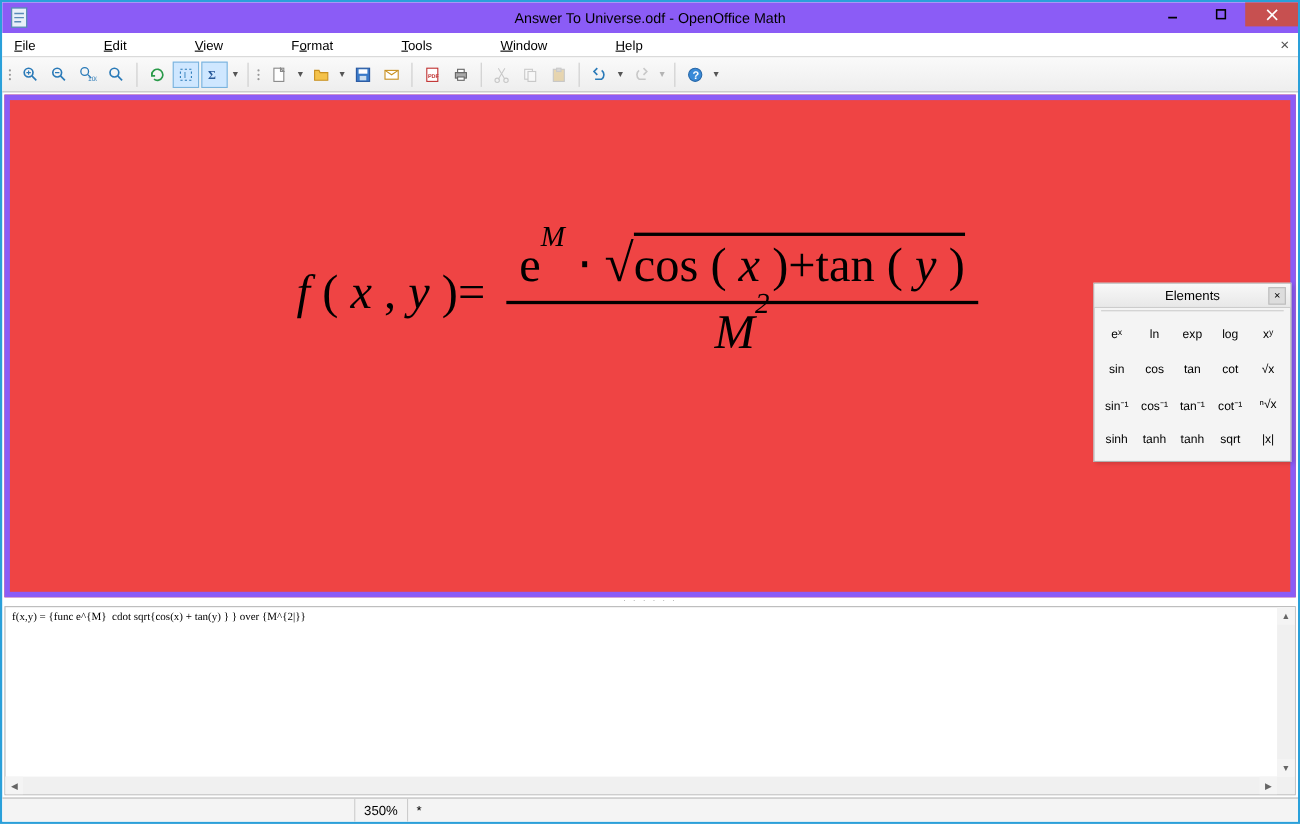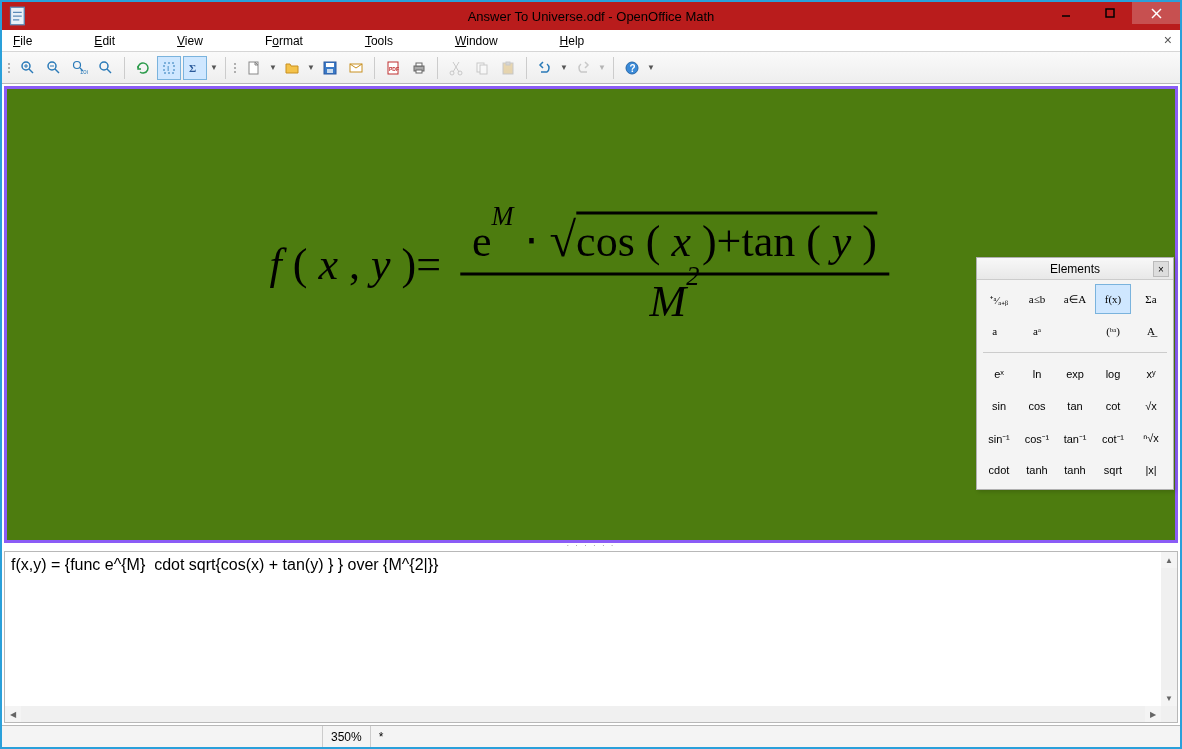--- a/index.html
+++ b/index.html
@@ -1,19 +1,19 @@
 <!DOCTYPE html>
 <html><head>
 <meta charset="utf-8">
 <style>
   * { box-sizing: border-box; margin: 0; padding: 0; }
   body { font-family: "Segoe UI", Tahoma, sans-serif; font-size: 12px; background: #fff; width: 1182px; height: 749px; overflow: hidden; border: 2px solid #2aa0da; }
   
   
-  .titlebar { height: 28px; background: #b91c1c; display: flex; align-items: center; position: relative; }
+  .titlebar { height: 28px; background: #8b5cf6; display: flex; align-items: center; position: relative; }
   .titlebar .app-icon { width: 20px; height: 20px; margin-left: 6px; display: flex; align-items: center; justify-content: center; }
   .titlebar .title { position: absolute; left: 0; right: 0; text-align: center; font-size: 13px; color: #000; pointer-events: none; }
   .win-controls { margin-left: auto; display: flex; height: 100%; }
   .win-btn { width: 44px; height: 22px; display: flex; align-items: center; justify-content: center; font-size: 11px; cursor: default; }
   .win-btn.close { background: #c75050; color: #fff; width: 48px; }
   .win-btn.min, .win-btn.max { color: #000; }
   
   
   .menubar { height: 22px; background: #fff; border-bottom: 1px solid #d6d6d6; display: flex; align-items: center; padding: 0 4px; position: relative; gap: 48px; }
   .menubar .menu-item { padding: 2px 7px; cursor: default; }
@@ -25,46 +25,46 @@
   .tbtn { width: 24px; height: 24px; display: flex; align-items: center; justify-content: center; border: 1px solid transparent; cursor: default; }
   .tbtn.active { border: 1px solid #7ab3dd; background: #cfe7ff; }
   .tbtn svg { width: 16px; height: 16px; }
   .tsep { width: 1px; height: 22px; background: #ccc; margin: 0 4px; }
   .tdrop { width: 10px; height: 24px; display: flex; align-items: center; justify-content: center; color: #555; font-size: 8px; cursor: default; }
   .tgrip { width: 6px; display: flex; flex-direction: column; gap: 2px; margin-right: 2px; }
   .tgrip span { width: 2px; height: 2px; background: #999; border-radius: 50%; margin-left: 2px; }
   
   
   .main-wrap { position: relative; height: calc(749px - 28px - 22px - 32px - 22px - 4px); }
-  .formula-view { position: absolute; top: 0; left: 0; right: 0; bottom: 180px; background: #4d7c0f; border: 3px solid #8b5cf6; margin: 2px; overflow: hidden; }
+  .formula-view { position: absolute; top: 0; left: 0; right: 0; bottom: 180px; background: #ef4444; border: 5px solid #8b5cf6; margin: 2px; overflow: hidden; }
   .formula-display { position: absolute; top: 40%; left: 49%; transform: translate(-50%,-50%); font-family: "Times New Roman", serif; font-size: 44px; white-space: nowrap; }
   .formula-display .frac { display: inline-block; vertical-align: middle; text-align: center; margin-left: 8px; }
   .formula-display .num { display: block; border-bottom: 3px solid #000; padding: 0 12px 6px 12px; }
   .formula-display .den { display: block; padding-top: 0; }
   .formula-display sup { font-size: 0.6em; position: relative; top: -0.6em; font-style: italic; }
   .formula-display .italic { font-style: italic; }
   .formula-display .sqrt-sym { font-size: 1.1em; }
   .formula-display .rad { border-top: 3px solid #000; padding-top: 2px; margin-top: 23px; }
   
   
-  .elements-panel { position: absolute; right: 6px; top: 173px; width: 198px; background: #f4f4f4; border: 1px solid #b0b0b0; box-shadow: 2px 2px 4px rgba(0,0,0,0.15); }
+  .elements-panel { position: absolute; right: 6px; top: 173px; width: 180px; background: #f4f4f4; border: 1px solid #b0b0b0; box-shadow: 2px 2px 4px rgba(0,0,0,0.15); }
   .elements-header { height: 22px; display: flex; align-items: center; justify-content: center; font-size: 12px; background: linear-gradient(#f8f8f8,#e8e8e8); border-bottom: 1px solid #ccc; position: relative; }
   .elements-header .close-x { position: absolute; right: 4px; top: 3px; width: 16px; height: 16px; background: #ddd; border: 1px solid #bbb; display: flex; align-items: center; justify-content: center; font-size: 10px; cursor: default; }
   .elements-grid { display: grid; grid-template-columns: repeat(5, 1fr); gap: 2px; padding: 4px; }
   .el-cat { height: 30px; display: flex; align-items: center; justify-content: center; font-size: 11px; cursor: default; border: 1px solid transparent; font-family: "Times New Roman", serif; }
   .el-cat.selected { background: #cfe7ff; border: 1px solid #7ab3dd; }
   .elements-divider { height: 1px; background: #ccc; margin: 2px 6px; }
   .el-item { height: 30px; display: flex; align-items: center; justify-content: center; font-size: 11px; cursor: default; font-family: Arial, sans-serif; }
   
   
   .splitter { position: absolute; left: 0; right: 0; bottom: 176px; height: 8px; display: flex; align-items: center; justify-content: center; color: #999; font-size: 8px; letter-spacing: 2px; cursor: row-resize; }
   
   
   .cmd-editor-wrap { position: absolute; left: 2px; right: 2px; bottom: 2px; height: 172px; border: 1px solid #b8b8b8; background: #fff; display: flex; flex-direction: column; }
-  .cmd-editor { flex: 1; padding: 4px 6px; font-family: Liberation Sans, sans-serif; font-size: 16px; overflow: auto; white-space: pre-wrap; }
+  .cmd-editor { flex: 1; padding: 4px 6px; font-family: Liberation Serif, serif; font-size: 10px; overflow: auto; white-space: pre-wrap; }
   .cmd-scroll-v { position: absolute; right: 0; top: 0; bottom: 16px; width: 16px; background: #f0f0f0; display: flex; flex-direction: column; justify-content: space-between; }
   .cmd-scroll-h { height: 16px; background: #f0f0f0; display: flex; justify-content: space-between; align-items: center; }
   .sbtn { width: 16px; height: 16px; display: flex; align-items: center; justify-content: center; font-size: 8px; color: #666; background: #f4f4f4; }
   
   
   .statusbar { height: 22px; border-top: 1px solid #b8b8b8; display: flex; align-items: flex-end; background: #f4f4f4; font-size: 12px; }
   .status-cell { border-left: 1px solid #ccc; padding: 0 8px; height: 100%; display: flex; align-items: center; }
   .status-spacer { width: 320px; }
 </style>
 </head>
@@ -268,50 +268,38 @@
         </span>
       </span>
     </div>
   </div>
 
   <div class="elements-panel">
     <div class="elements-header">
       <span>Elements</span>
       <span class="close-x">×</span>
     </div>
-    <div class="elements-grid" id="el-cats">
-        <div class="el-cat">⁺ᵃ⁄ₐ₊ᵦ</div>
-        <div class="el-cat">a≤b</div>
-        <div class="el-cat">a∈A</div>
-        <div class="el-cat selected">f(x)</div>
-        <div class="el-cat">Σa</div>
-        <div class="el-cat">a⃗</div>
-        <div class="el-cat">aᵃ</div>
-        <div class="el-cat"></div>
-        <div class="el-cat">(ᵇᵃ)</div>
-        <div class="el-cat">A͟</div>
-      </div>
     <div class="elements-divider"></div>
     <div class="elements-grid" id="el-items">
         <div class="el-item">eˣ</div>
         <div class="el-item">ln</div>
         <div class="el-item">exp</div>
         <div class="el-item">log</div>
         <div class="el-item">xʸ</div>
         <div class="el-item">sin</div>
         <div class="el-item">cos</div>
         <div class="el-item">tan</div>
         <div class="el-item">cot</div>
         <div class="el-item">√x</div>
         <div class="el-item">sin⁻¹</div>
         <div class="el-item">cos⁻¹</div>
         <div class="el-item">tan⁻¹</div>
         <div class="el-item">cot⁻¹</div>
         <div class="el-item">ⁿ√x</div>
-        <div class="el-item">cdot</div>
+        <div class="el-item">sinh</div>
         <div class="el-item">tanh</div>
         <div class="el-item">tanh</div>
         <div class="el-item">sqrt</div>
         <div class="el-item">|x|</div>
       </div>
   </div>
 
   <div class="splitter">· · · · · ·</div>
 
   <div class="cmd-editor-wrap">

